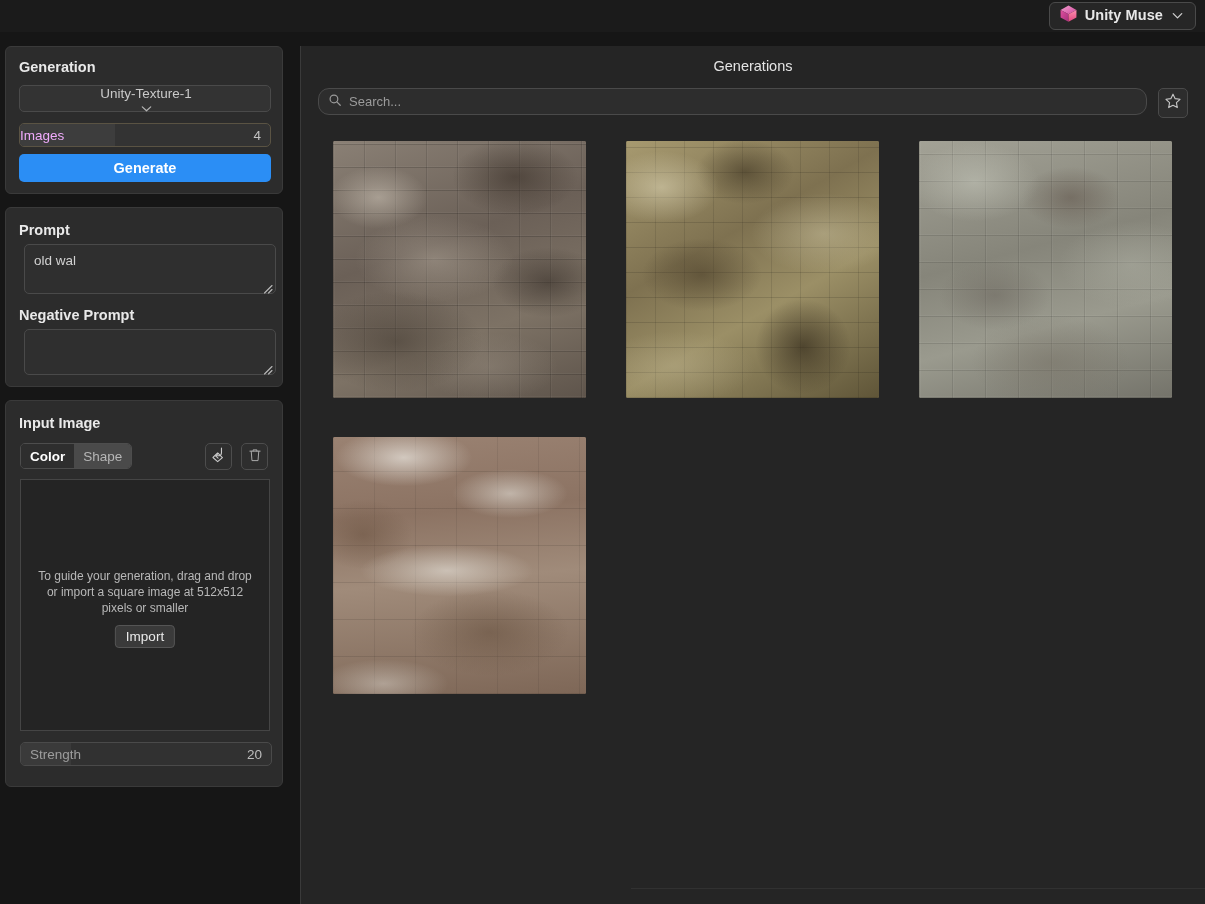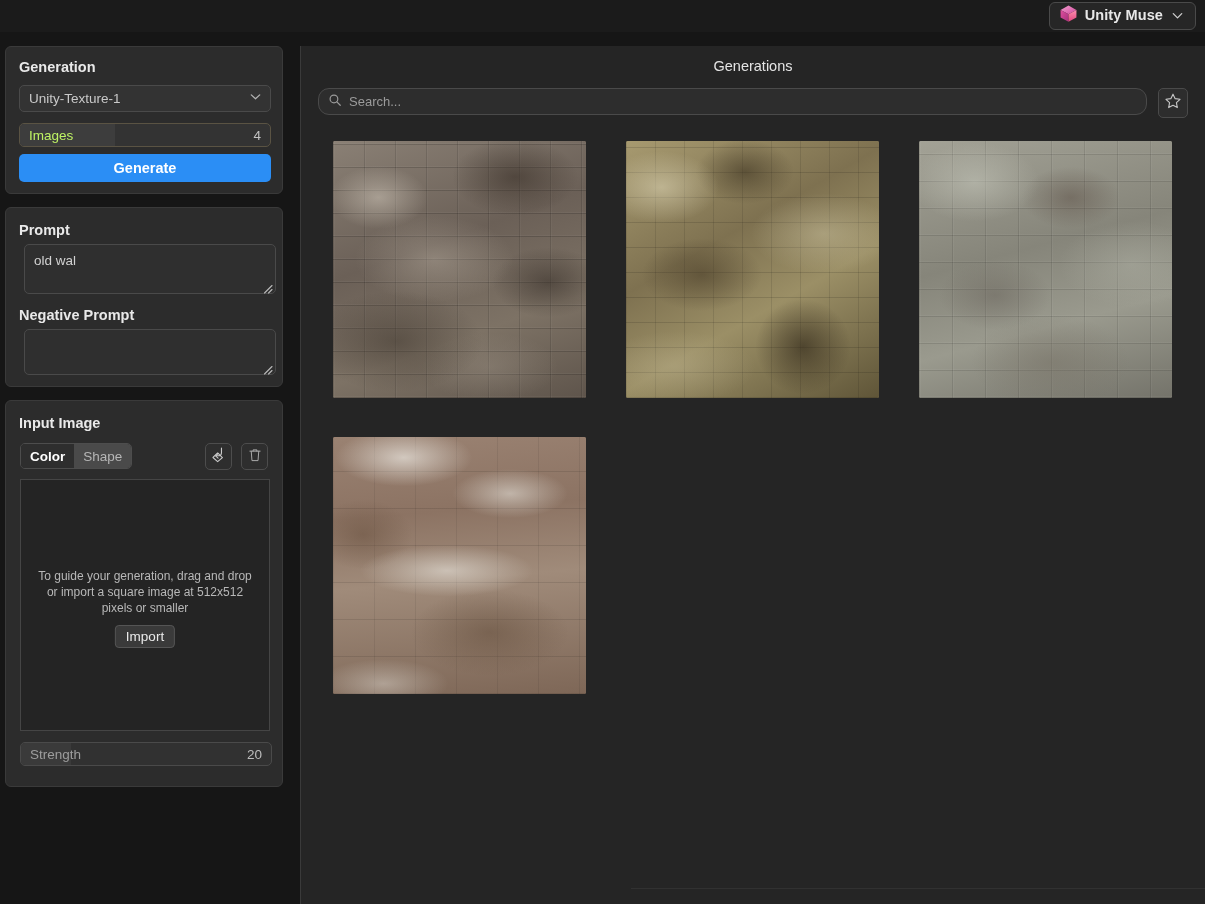--- a/index.html
+++ b/index.html
@@ -82,20 +82,21 @@
     align-items: center;
   }
 
   
   #model-select {
     left: 13px; top: 38px;
     width: 252px; height: 27px;
     padding: 0 7px 0 9px;
     justify-content: space-between;
     cursor: pointer;
+    flex-direction: column;
   }
   #model-select .val {
     font-size: 13.5px;
     color: #c9c9c9;
   }
 
   
   #images-field {
     left: 13px; top: 76px;
     width: 252px; height: 24px;
@@ -105,23 +106,22 @@
     cursor: ew-resize;
   }
   #images-field .slider-fill {
     position: absolute;
     left: 0; top: 0; bottom: 0;
     width: 95px;
     background: #3d3d3d;
   }
   #images-field .lbl {
     position: relative;
-    margin-left: 9px;
-    font-size: 13.5px;
-    color: #bef264;
+    font-size: 13.5px;
+    color: #f0abfc;
   }
   #images-field .num {
     position: absolute;
     right: 9px;
     font-size: 13.5px;
     color: #c2c2c2;
   }
 
   
   #generate-button {

